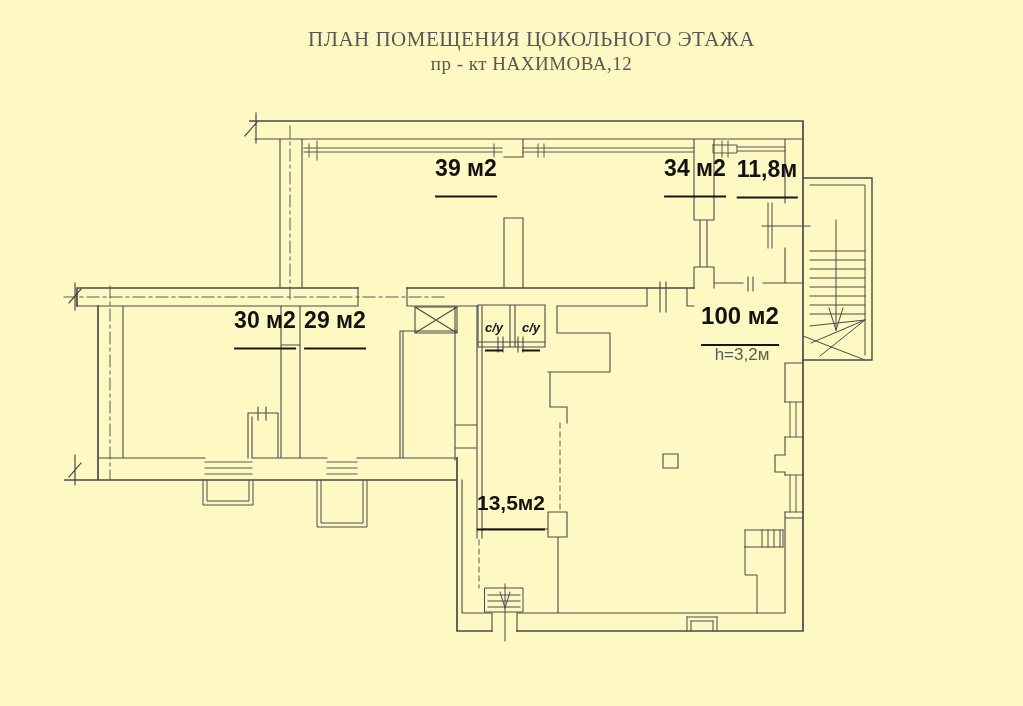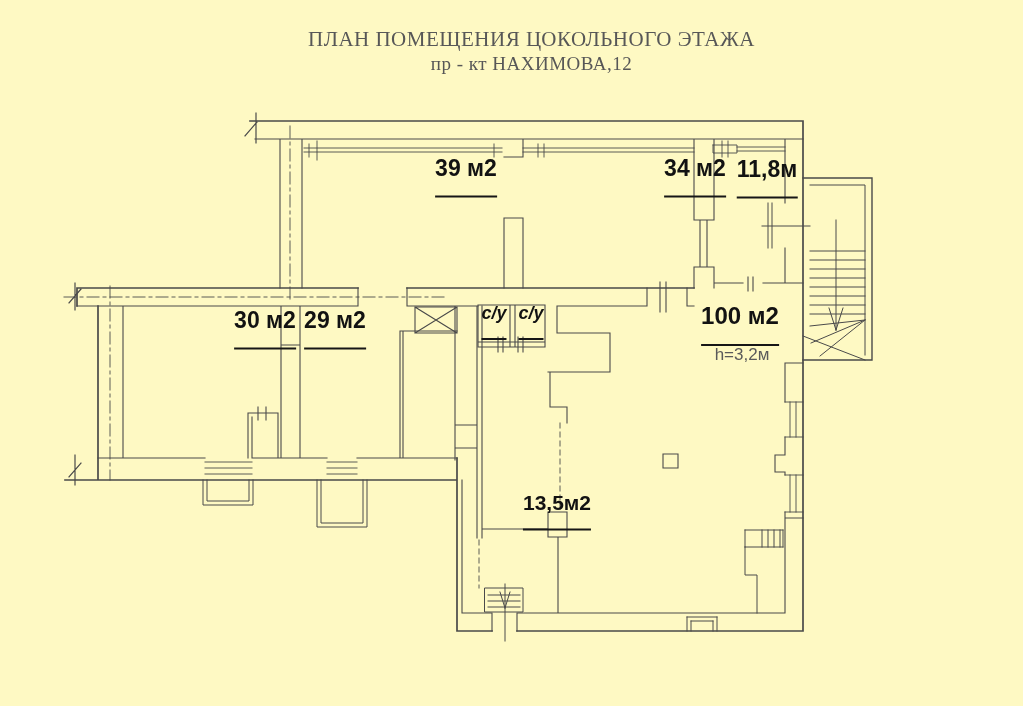--- a/index.html
+++ b/index.html
@@ -23,21 +23,21 @@
     position:absolute;
     transform:translate(-50%,-50%);
     font-weight:bold;
     color:#121212;
     white-space:nowrap;
     line-height:1;
   }
   .lbl.u{border-bottom:2px solid #161616;padding-bottom:16px;}
   .room-size{font-size:23px;}
   .big{font-size:24px;}
-  .small-lbl{font-size:18px;font-style:italic;}
+  .small-lbl{font-size:13px;font-style:italic;margin-top:14px;}
   .mid-lbl{font-size:21px;}
   .muted{
     position:absolute;transform:translate(-50%,-50%);
     font-size:17px;color:#5a5a5a;font-weight:normal;white-space:nowrap;
   }
 </style>
 </head>
 <body>
 
 <div class="page">
@@ -168,18 +168,18 @@
                M745,547 V575 H757 V613"></path>
     </g>
   </svg>
 
   <div class="lbl u room-size" style="left:466px;top:177px;">39 м2</div>
   <div class="lbl u room-size" style="left:652px;top:177px;margin-left:43px;">34 м2</div>
   <div class="lbl u room-size" style="left:767px;top:178px;">11,8м</div>
   <div class="lbl u room-size" style="left:247px;top:329px;margin-left:18px;">30 м2</div>
   <div class="lbl u room-size" style="left:335px;top:329px;">29 м2</div>
   <div class="lbl u big" style="left:740px;top:325px;">100 м2</div>
-  <div class="lbl u mid-lbl" style="left:511px;top:511px;margin-left:46px;">13,5м2</div>
+  <div class="lbl u mid-lbl" style="left:511px;top:511px;">13,5м2</div>
   <div class="lbl u small-lbl" style="left:494px;top:322px;">с/у</div>
   <div class="lbl u small-lbl" style="left:531px;top:322px;">с/у</div>
   <div class="muted" style="left:742px;top:355px;">h=3,2м</div>
 
 </div>
 
 </body></html>

